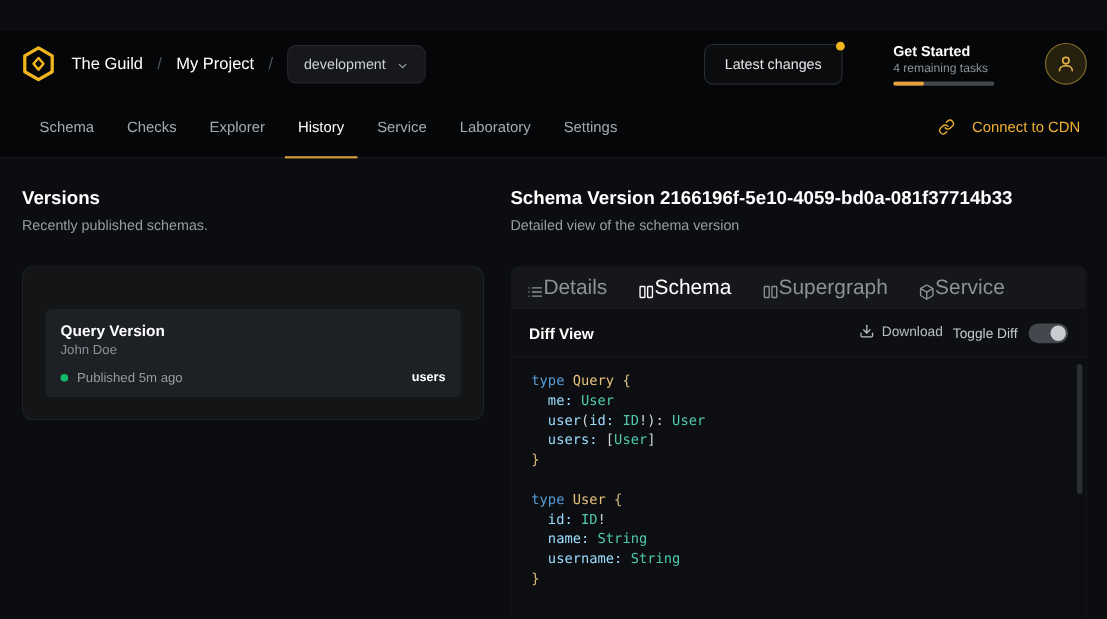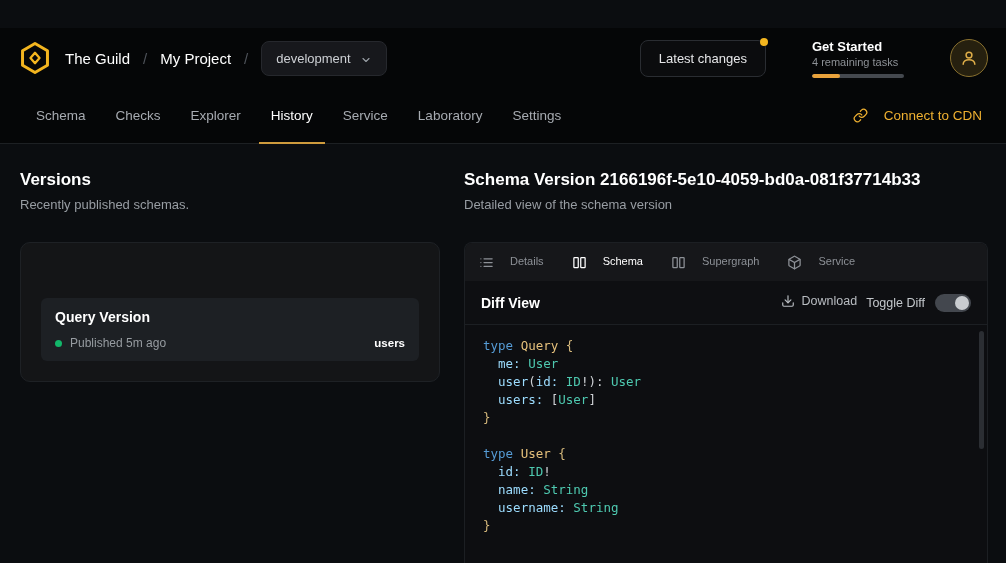--- a/index.html
+++ b/index.html
@@ -50,21 +50,21 @@
   .vi-author { font-size:12px; color:#8b9096; margin-top:3px; }
   .vi-status-row { display:flex; align-items:center; margin-top:11px; }
   .pub-dot { width:7px; height:7px; border-radius:50%; background:#12b76a; margin-right:8px; flex:none; }
   .vi-status { font-size:12px; color:#979ca1; }
   .vi-badge { margin-left:auto; font-size:11.5px; font-weight:700; color:#ffffff; }
 
   
   .panel { margin-top:30px; height:346px; border:1px solid #1c1f23; border-bottom:none; border-radius:8px 8px 0 0;
     overflow:hidden; display:flex; flex-direction:column; background:#0d0e11; }
   .panel-tabs { height:38px; flex:none; background:#16171a; display:flex; align-items:center; padding:0 14px; gap:28px; }
-  .panel-tab { display:flex; align-items:flex-start; gap:16px; font-size:11px; color:#8d9197; cursor:pointer; }
+  .panel-tab { display:flex; align-items:flex-end; gap:0; font-size:19px; color:#8d9197; cursor:pointer; }
   .panel-tab.active { color:#ffffff; }
   .diff-row { height:44px; flex:none; display:flex; align-items:center; padding:0 16px; background:#0e0f12;
     border-bottom:1px solid #1c1f23; }
   .diff-title { font-size:14px; font-weight:700; color:#ffffff; }
   .diff-actions { margin-left:auto; display:flex; align-items:flex-start; gap:9px; }
   .download-btn { display:flex; align-items:center; gap:7px; font-size:12.5px; color:#b9bdc2; cursor:pointer; }
   .toggle-group { display:flex; align-items:center; gap:10px; }
   .toggle-label { font-size:12.5px; color:#c4c8cc; }
   .switch { position:relative; width:36px; height:18px; border-radius:9px; background:#43474e; cursor:pointer; flex:none; }
   .switch .knob { position:absolute; top:2px; right:2px; width:14px; height:14px; border-radius:50%; background:#c9ccd0; }
@@ -156,20 +156,21 @@
 
   <main class="content">
 
     <section class="col-left">
       <div class="section-title">Versions</div>
       <div class="section-sub">Recently published schemas.</div>
 
       <div class="versions-card">
         <div class="version-item">
           <div class="vi-name">Query Version</div>
+          <div class="vi-author">John Doe</div>
           <div class="vi-status-row">
             <span class="pub-dot"></span>
             <span class="vi-status">Published 5m ago</span>
             <span class="vi-badge">users</span>
           </div>
         </div>
       </div>
     </section>
 
     <section class="col-right">

